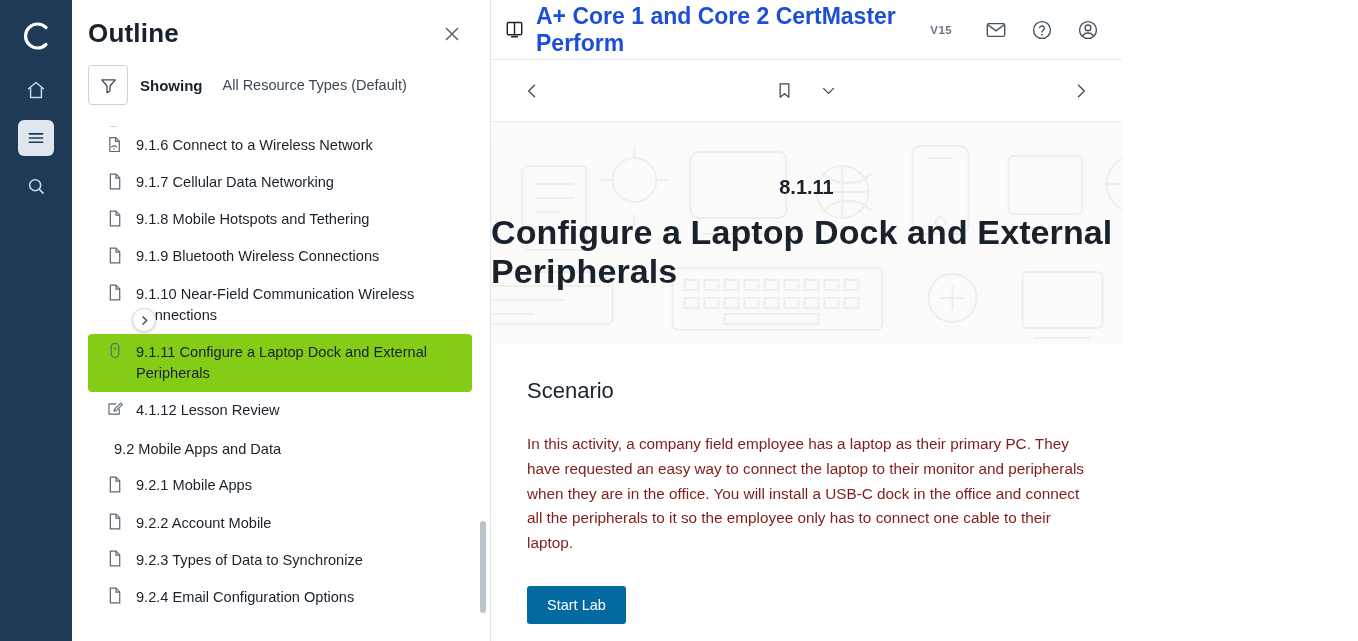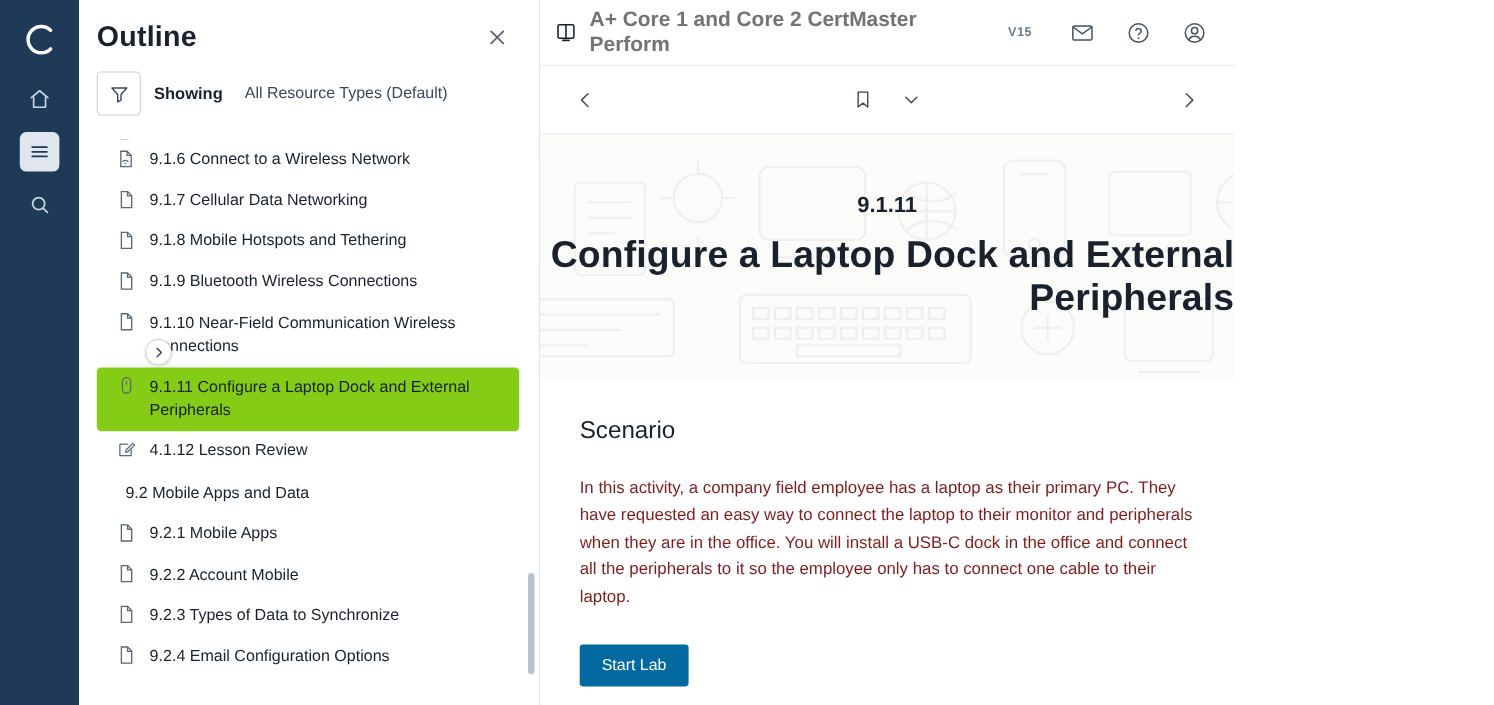--- a/index.html
+++ b/index.html
@@ -199,23 +199,23 @@
     align-items: center;
     padding: 0 20px 0 14px;
     border-bottom: 1px solid #e6eaee;
     gap: 12px;
   }
   .course-icon {
     color: #19222c;
     display: flex; align-items: center;
   }
   .course-title {
-    font-size: 19px;
+    font-size: 23px;
     font-weight: bold;
-    color: #737373;
+    color: #1d4ed8;
   }
   .course-version {
     font-size: 11.5px;
     font-weight: bold;
     color: #6b7785;
     margin-left: 8px;
     letter-spacing: .4px;
   }
   .topbar-spacer { flex: 1; }
   .topbar-icon {
@@ -277,21 +277,21 @@
     font-size: 20px;
     font-weight: bold;
     color: #19222c;
     margin-bottom: 14px;
   }
   .hero-heading {
     position: relative;
     font-size: 34px;
     font-weight: bold;
     color: #19222c;
-    text-align: right;
+    text-align: left;
     letter-spacing: .1px;
   }
 
   .content-body {
     padding: 34px 36px 0 36px;
     flex: 1;
     overflow: hidden;
   }
   .section-title {
     font-size: 22px;
@@ -613,21 +613,21 @@
             </g>
             <circle cx="580" cy="176" r="24"></circle>
             <path d="M568 176h24M580 164v24"></path>
             <rect x="650" y="150" width="80" height="56" rx="5"></rect>
             <path d="M662 216h56"></path>
             <circle cx="800" cy="178" r="20"></circle>
             <path d="M780 178h40"></path>
           </g>
         </svg>
       </div>
-      <div class="hero-num">9.1.11</div>
+      <div class="hero-num">8.1.11</div>
       <div class="hero-heading">Configure a Laptop Dock and External Peripherals</div>
     </div>
 
     <div class="content-body">
       <h2 class="section-title">Scenario</h2>
       <p class="para">In this activity, a company field employee has a laptop as their primary PC. They have requested an easy way to connect the laptop to their monitor and peripherals when they are in the office. You will install a USB-C dock in the office and connect all the peripherals to it so the employee only has to connect one cable to their laptop.</p>
       <button class="start-lab">Start Lab</button>
     </div>
   </div>
 </div>

